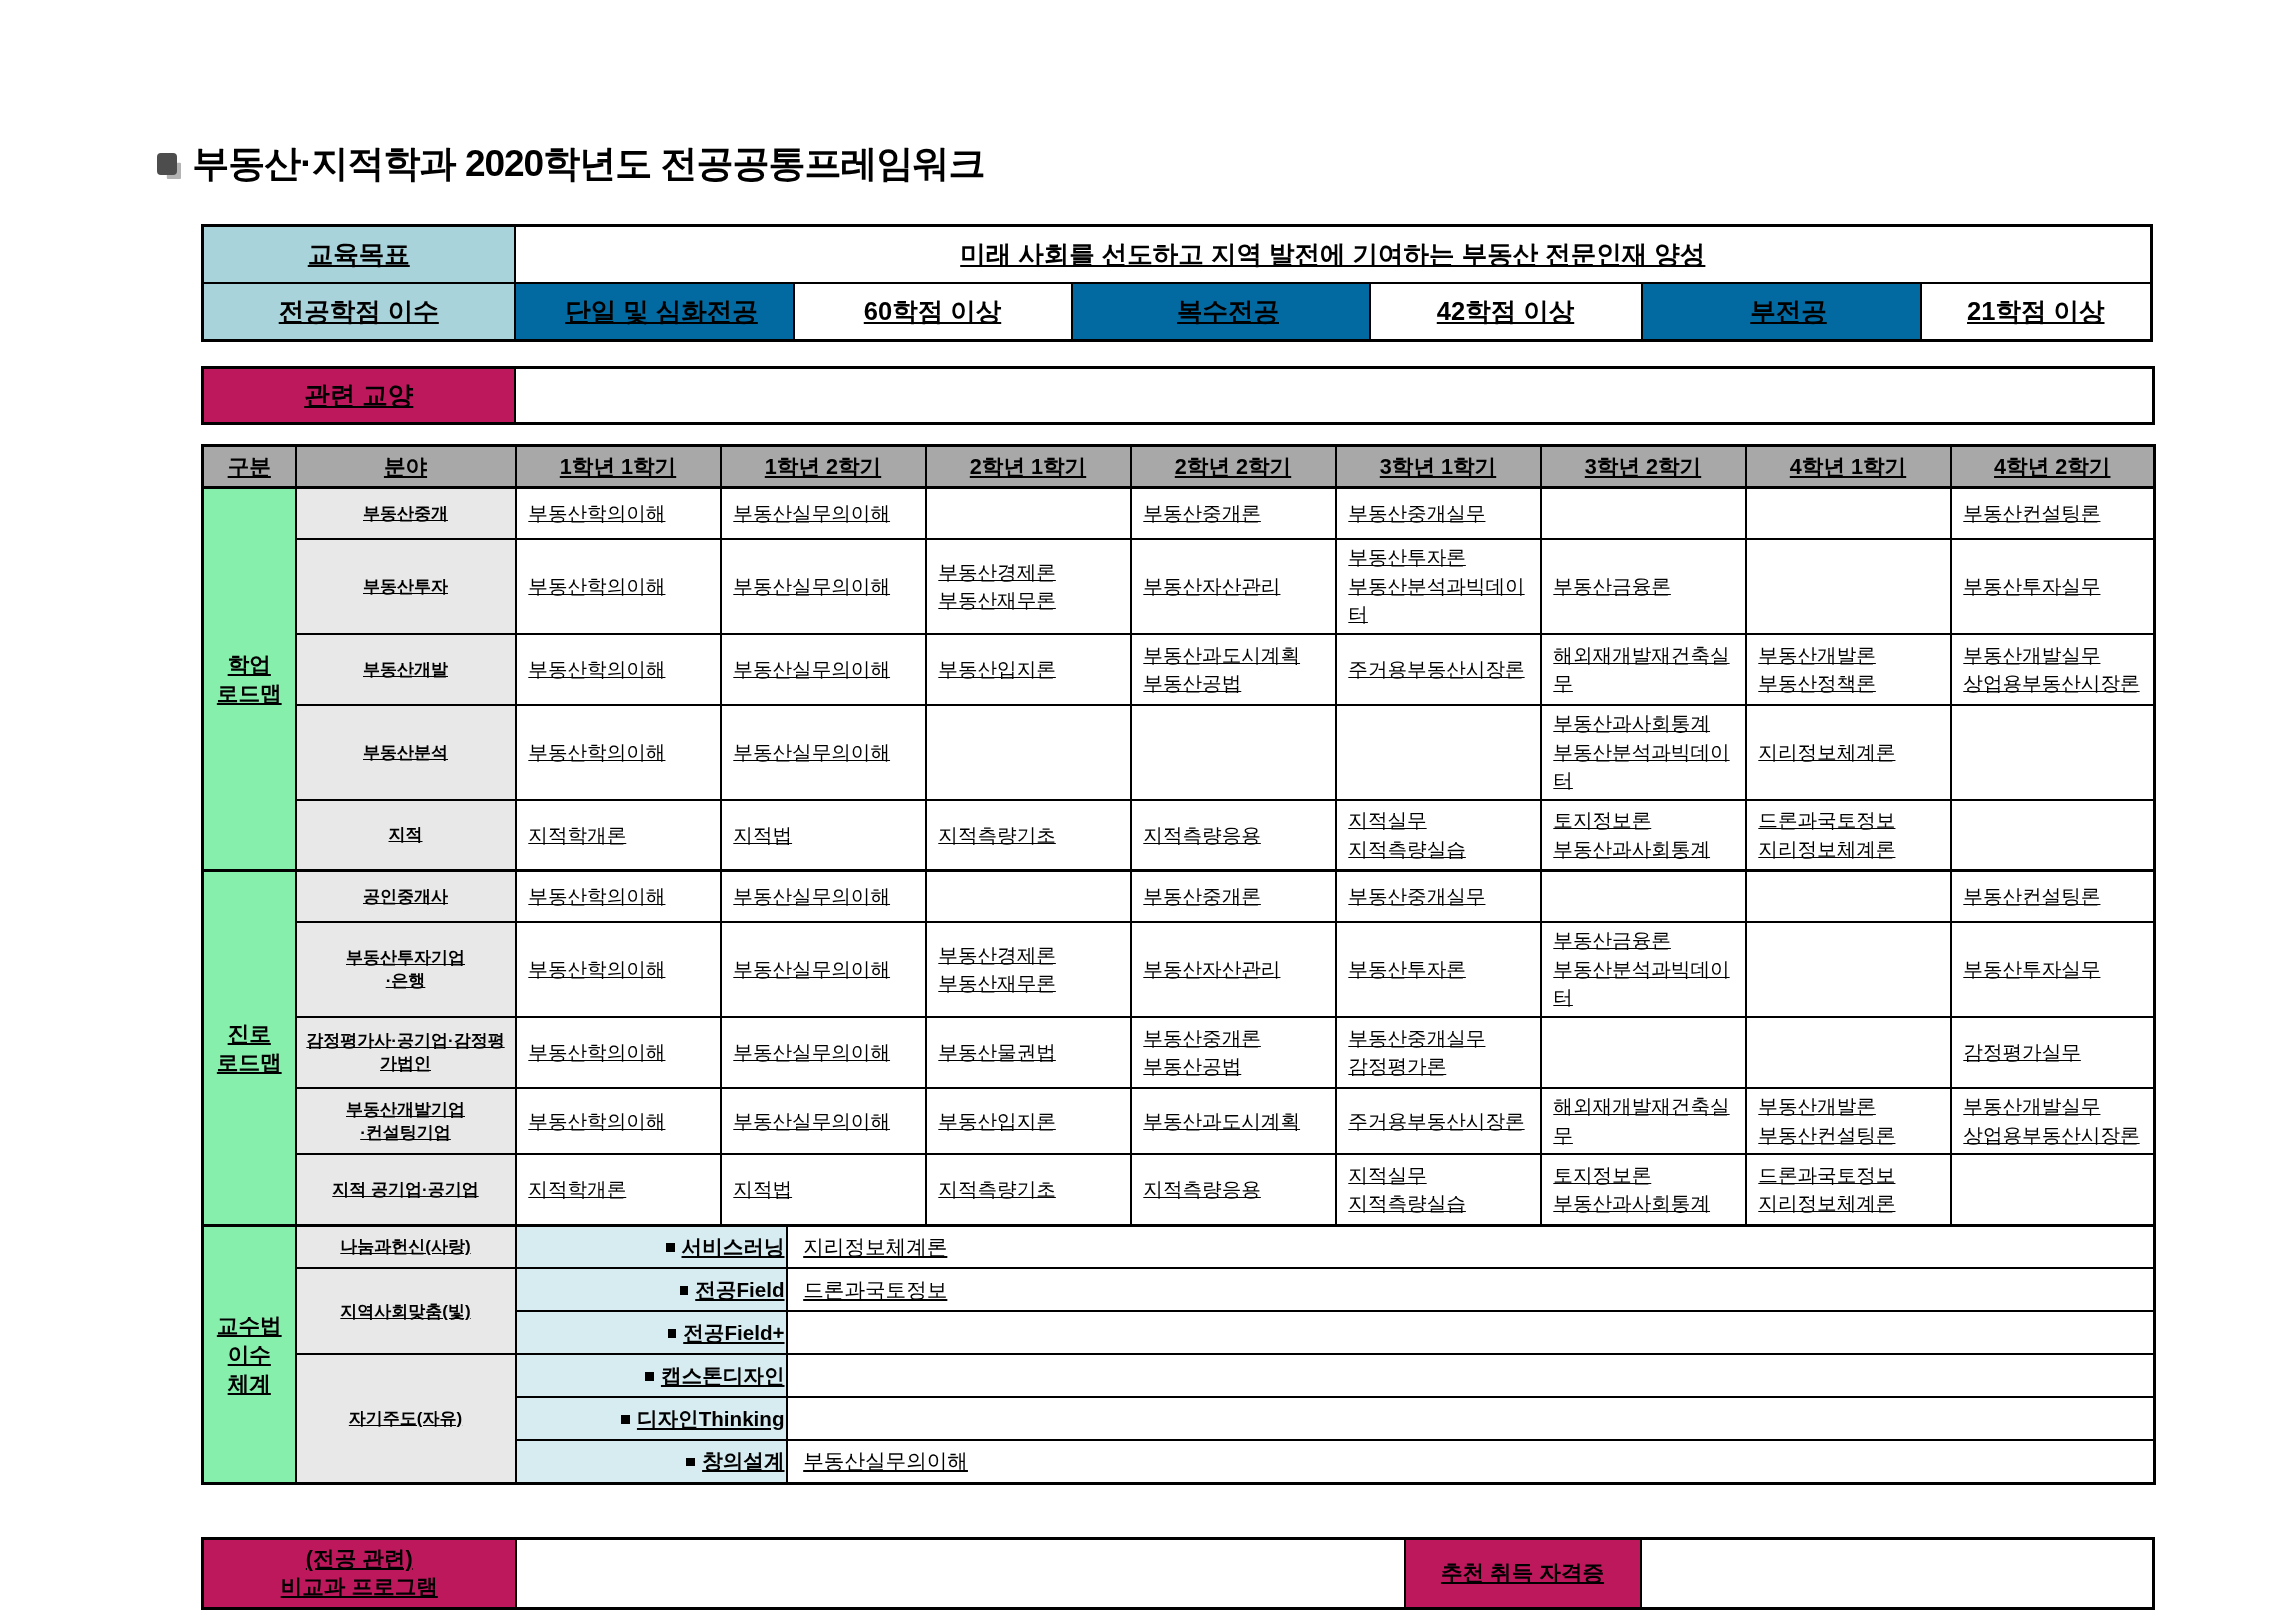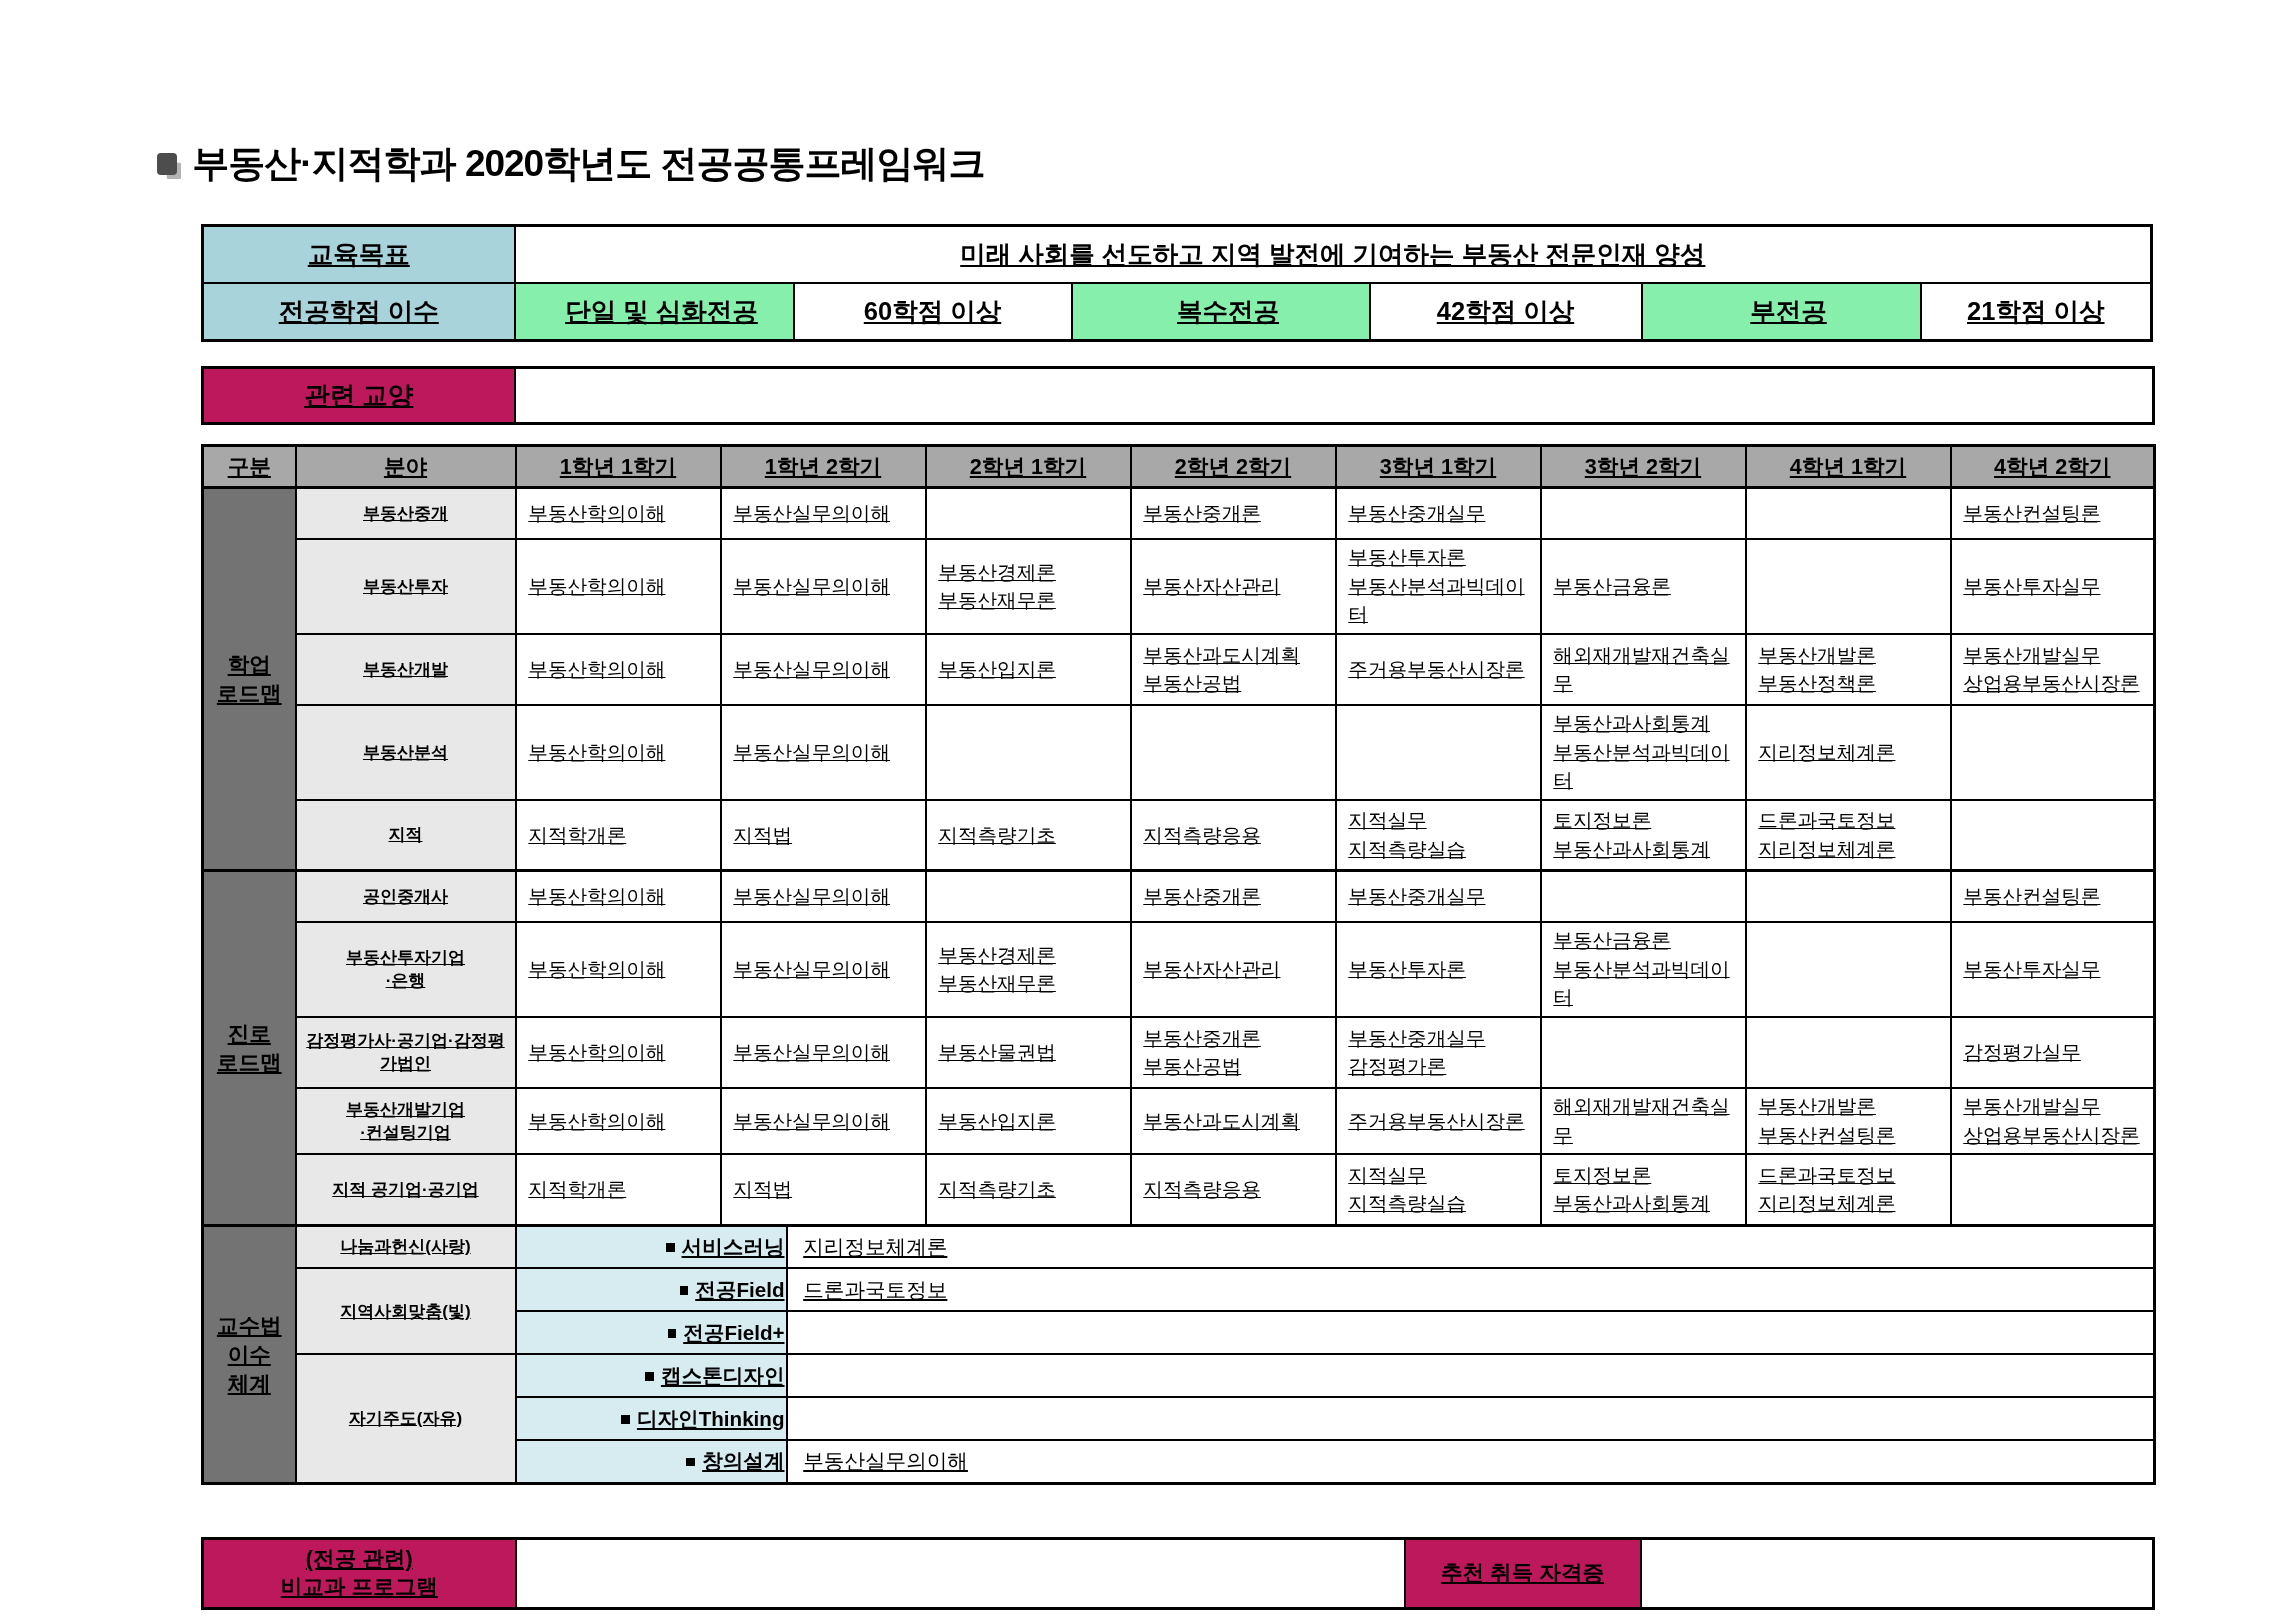--- a/index.html
+++ b/index.html
@@ -17,35 +17,35 @@
 
   table{border-collapse:collapse;table-layout:fixed;margin-left:201px;width:1950px;text-decoration:underline;}
   td,th{border:2px solid #000;overflow:hidden;}
   .tbl{border:3.9px solid #000;}
   .pre{white-space:pre-line;}
 
   
   .goal{margin-top:35px;}
   .goal td{height:53px;font-size:25.5px;font-weight:bold;text-align:center;border-width:2.9px;}
   .c-teal{background:#a9d3da;}
-  .c-teal-l{background:#86efac;padding-left:16px;}
+  .c-teal-l{background:#0369a1;padding-left:16px;}
   .c-green{background:#be185d;}
 
   
   .liberal{margin-top:23.5px;}
   .liberal td{height:51px;font-size:25.5px;font-weight:bold;text-align:center;border-width:2.9px;}
   .liberal .val{text-align:left;padding-left:13.7px;}
 
   
   .main{margin-top:19.6px;}
   .main th{
     background:#a8a8a8;font-size:21.6px;font-weight:bold;height:37px;
     border-bottom:2.9px solid #000;
   }
-  .grp{background:#737373;font-size:21.6px;font-weight:bold;text-align:center;}
+  .grp{background:#86efac;font-size:21.6px;font-weight:bold;text-align:center;}
   .cat{background:#e8e8e8;font-size:17px;font-weight:bold;text-align:center;padding:2px 5.9px;}
   .course{font-size:19.6px;text-align:left;vertical-align:middle;padding:3.9px 5.9px 3.9px 11.8px;line-height:1.45;}
   .rh-a{height:51px;}
   .rh-b{height:52px;}
   .rh-c{height:71px;}
   .rh-t{height:43px;}
   tr.gsep > td{border-top:3.9px solid #000;}
   .tlabel{
     background:#d7ecf0;font-size:20.6px;font-weight:bold;text-align:right;
     padding-left:11.8px;vertical-align:middle;

